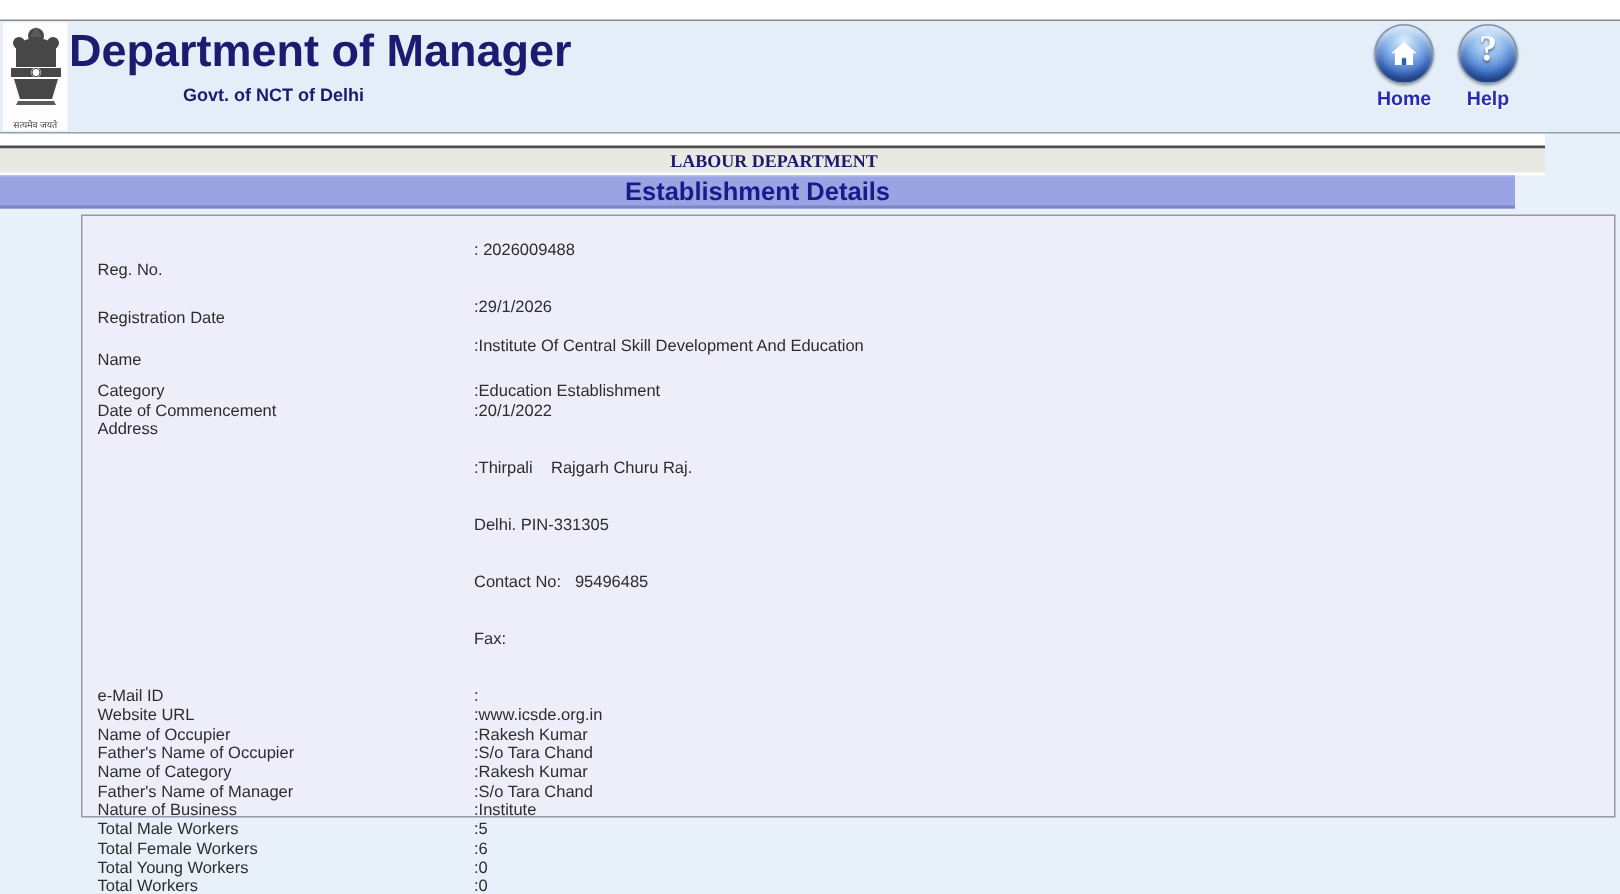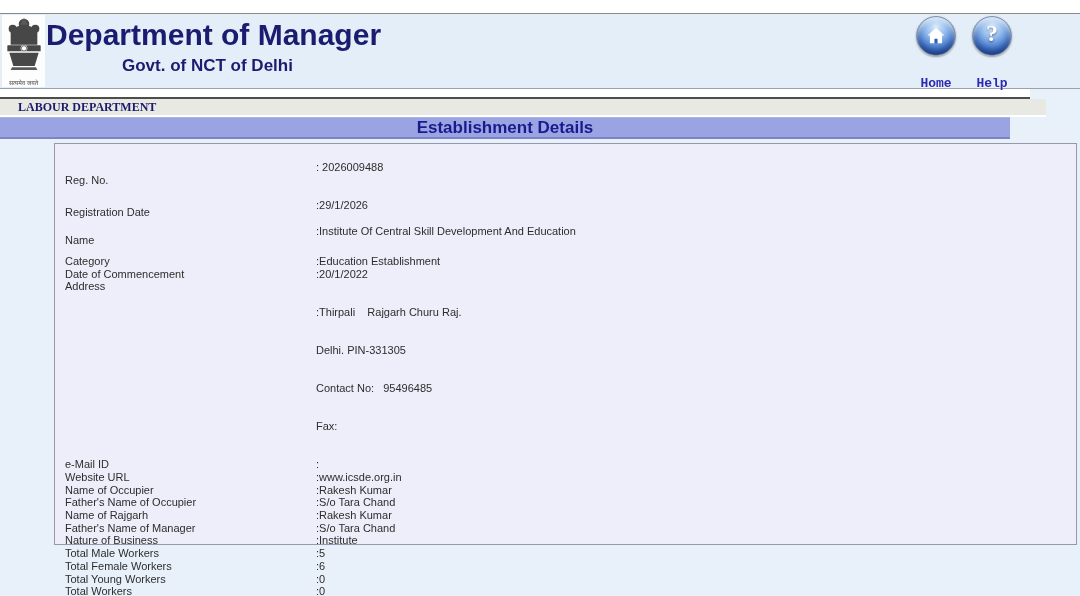--- a/index.html
+++ b/index.html
@@ -42,21 +42,21 @@
     position: absolute;
     left: 46px; top: 4px;
     font-size: 30px;
     font-weight: bold;
     color: #1b1b70;
     letter-spacing: 0px;
   }
   .dept-sub {
     position: absolute;
     left: 122px; top: 42px;
-    font-size: 17px;
+    font-size: 12px;
     font-weight: bold;
     color: #1b1b70;
   }
   .nav-btns {
     position: absolute;
     right: 66px; top: 2px;
     display: flex;
     gap: 12px;
   }
   .nav-btn { width: 44px; text-align: center; cursor: pointer; }
@@ -71,42 +71,43 @@
   }
   .nav-circle svg { position: absolute; left: 8px; top: 8px; }
   .help-glyph {
     position: absolute; left: 0; top: 3px; width: 100%;
     font-family: "Liberation Serif", serif;
     font-weight: bold; font-size: 24px; color: #ffffff;
     text-shadow: 0 1px 2px rgba(0,0,60,.5);
     text-align: center;
   }
   .nav-label {
-    font-family: Liberation Mono, monospace;
+    font-family: Liberation Sans, sans-serif;
     font-weight: bold; font-size: 13px;
     color: #2a2ab0;
-    margin-top: 20px;
+    margin-top: 2px;
     text-shadow: 0 1px 1px rgba(255,255,255,.8);
   }
 
   
   .hr-strip {
     width: 1030px; height: 8px;
     background: #ffffff;
     border-bottom: 2px solid #4d4d4d;
   }
   .dept-bar {
     width: 1028px; height: 16px;
     background: #e9e9e4;
     border-bottom: 2px solid #ffffff;
     font-family: "Liberation Serif", serif;
     font-weight: bold; font-size: 12px;
     color: #1a1a6e;
     line-height: 16px;
-    padding-left: 18px;
+    padding-left: 2px;
+    text-align: center;
   }
   .title-bar {
     width: 1010px; height: 19px;
     background: #9aa4e2;
     border-top: 1px solid #aab2ec;
     border-bottom: 2px solid #7b85c8;
     text-align: center;
     font-size: 17px; font-weight: bold;
     color: #1a1a8c;
     line-height: 19px;
@@ -228,21 +229,21 @@
     </tr>
     <tr>
       <td class="lbl">Name of Occupier</td>
       <td class="val">:Rakesh Kumar</td>
     </tr>
     <tr>
       <td class="lbl">Father's Name of Occupier</td>
       <td class="val">:S/o Tara Chand</td>
     </tr>
     <tr>
-      <td class="lbl">Name of Rajgarh</td>
+      <td class="lbl">Name of Category</td>
       <td class="val">:Rakesh Kumar</td>
     </tr>
     <tr>
       <td class="lbl">Father's Name of Manager</td>
       <td class="val">:S/o Tara Chand</td>
     </tr>
     <tr>
       <td class="lbl">Nature of Business</td>
       <td class="val">:Institute</td>
     </tr>

